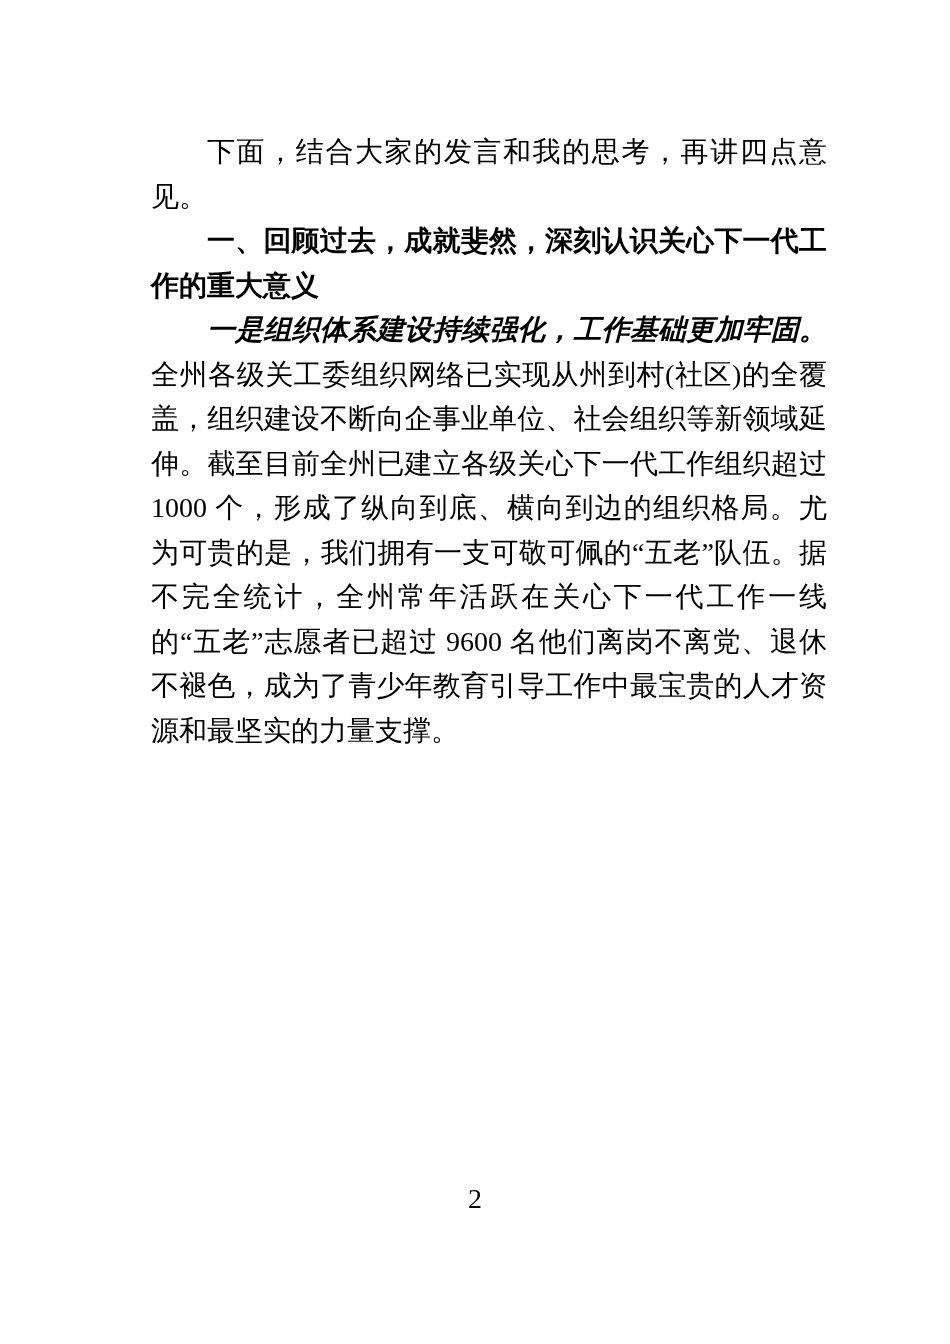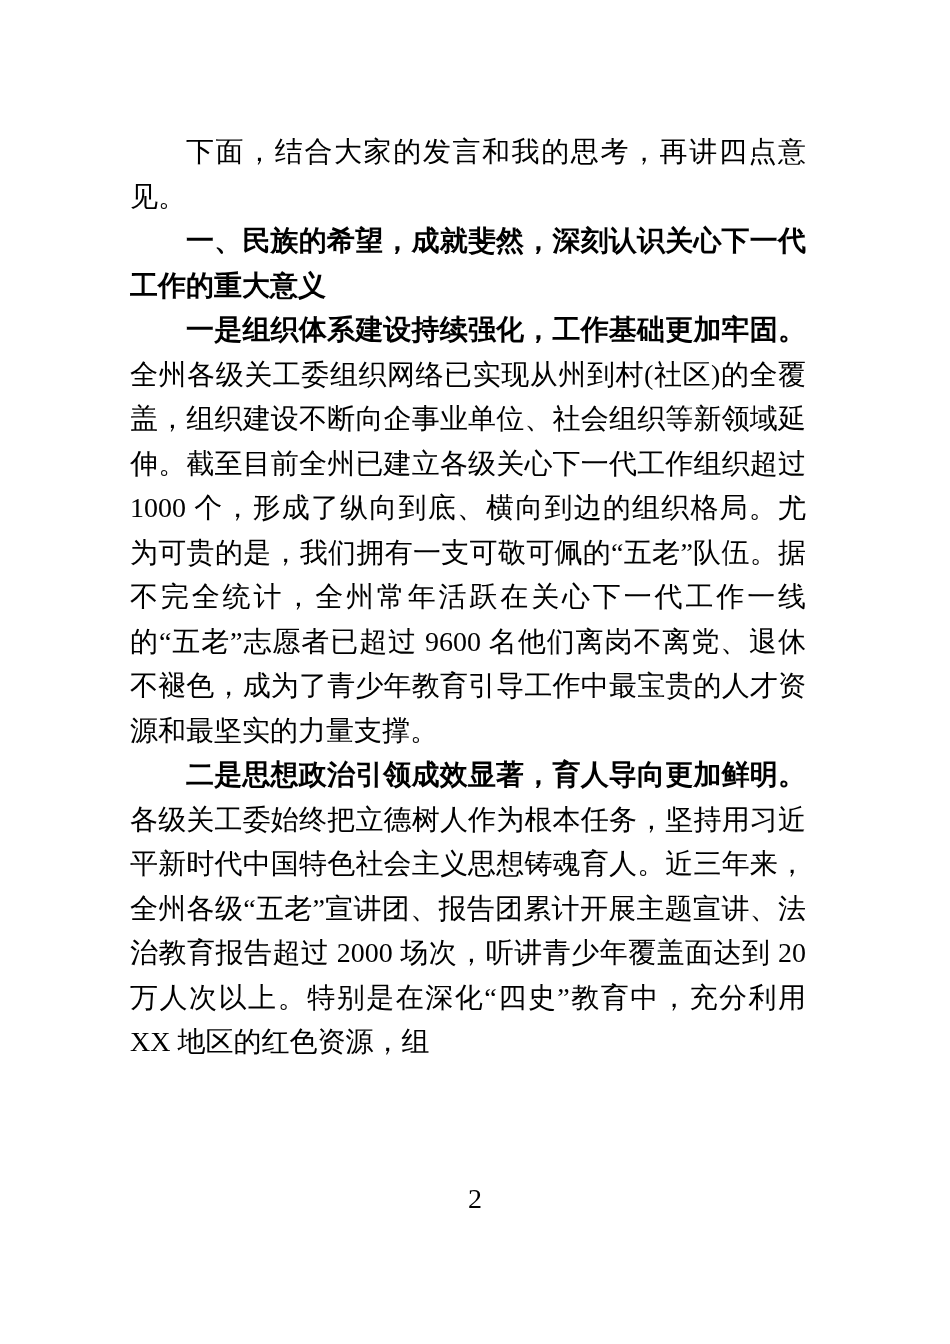--- a/index.html
+++ b/index.html
@@ -10,21 +10,21 @@
   .page {
     position: relative;
     width: 950px;
     height: 1344px;
     background: #ffffff;
     color: #000000;
     overflow: hidden;
   }
   .doc {
     position: absolute;
-    left: 130px;
+    left: 151px;
     top: 130px;
     width: 676px;
   }
   .body-para, .heading {
     margin: 0;
     padding: 0;
     font-size: 28px;
     line-height: 44.5px;
     text-indent: 56px;
     text-align: justify;
@@ -34,20 +34,21 @@
     font-weight: normal;
     color: #000000;
   }
   .heading {
     font-family: "Liberation Sans", "DejaVu Sans", sans-serif;
     font-weight: 700;
   }
   .lead {
     font-family: "Liberation Sans", "DejaVu Sans", sans-serif;
     font-weight: 700;
+    font-style: italic;
   }
   .page-number {
     position: absolute;
     left: 0;
     right: 0;
     top: 1184px;
     text-align: center;
     font-size: 28px;
     line-height: 30px;
     font-family: "Liberation Serif", "DejaVu Serif", serif;
@@ -55,23 +56,22 @@
   }
 </style>
 </head>
 <body>
 
 <div class="page">
   <div class="doc">
 
     <p class="body-para">下面，结合大家的发言和我的思考，再讲四点意见。</p>
 
-    <p class="heading">一、民族的希望，成就斐然，深刻认识关心下一代工作的重大意义</p>
+    <p class="heading">一、回顾过去，成就斐然，深刻认识关心下一代工作的重大意义</p>
 
 
     <p class="body-para"><span class="lead">一是组织体系建设持续强化，工作基础更加牢固。</span><span>全州各级关工委组织网络已实现从州到村(社区)的全覆盖，组织建设不断向企事业单位、社会组织等新领域延伸。截至目前全州已建立各级关心下一代工作组织超过 1000 个，形成了纵向到底、横向到边的组织格局。尤为可贵的是，我们拥有一支可敬可佩的“五老”队伍。据不完全统计，全州常年活跃在关心下一代工作一线的“五老”志愿者已超过 9600 名他们离岗不离党、退休不褪色，成为了青少年教育引导工作中最宝贵的人才资源和最坚实的力量支撑。</span></p>
 
-    <p class="body-para"><span class="lead">二是思想政治引领成效显著，育人导向更加鲜明。</span><span>各级关工委始终把立德树人作为根本任务，坚持用习近平新时代中国特色社会主义思想铸魂育人。近三年来，全州各级“五老”宣讲团、报告团累计开展主题宣讲、法治教育报告超过 2000 场次，听讲青少年覆盖面达到 20 万人次以上。特别是在深化“四史”教育中，充分利用 XX 地区的红色资源，组</span></p>
 
   </div>
 
   <div class="page-number">2</div>
 </div>
 
 </body></html>

